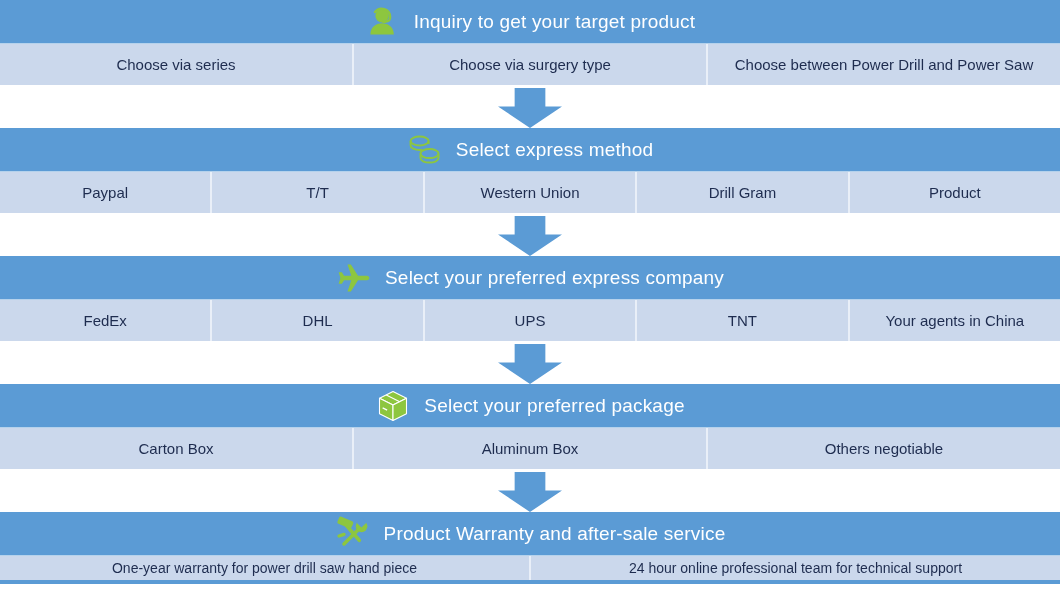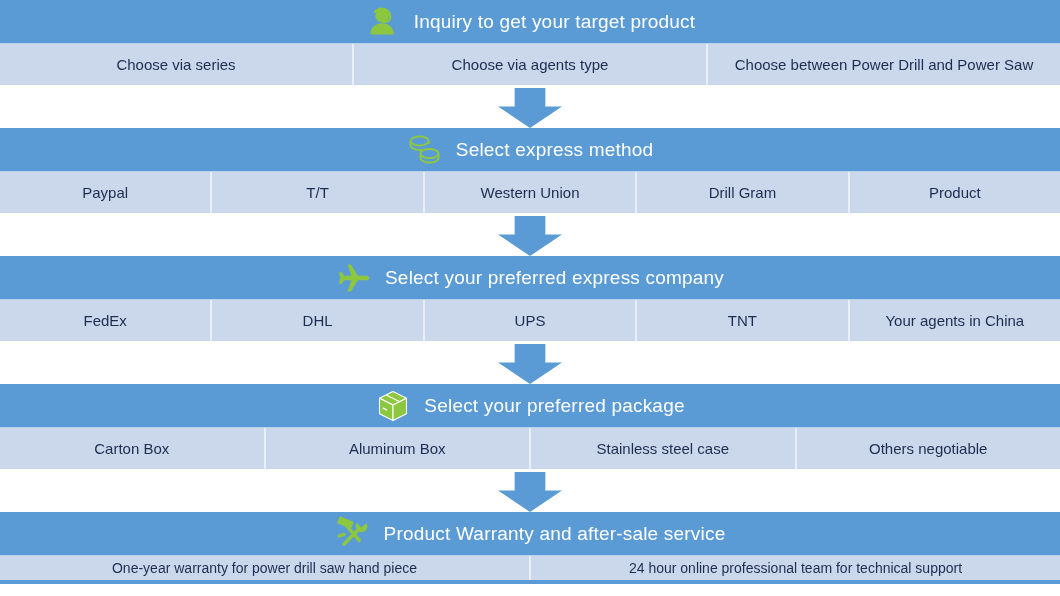--- a/index.html
+++ b/index.html
@@ -52,21 +52,21 @@
             <circle cx="19" cy="13" r="7.5" fill="currentColor"></circle>
             <path d="M6 34c0-8 5.8-12.5 13-12.5S32 26 32 34z" fill="currentColor"></path>
             <path d="M11 9a9.5 9.5 0 0 1 17 5.5c0 3-2 5-5 5h-2" fill="none" stroke="currentColor" stroke-width="2.6" stroke-linecap="round"></path>
             <rect x="19" y="17.8" width="4.5" height="3.4" rx="1.2" fill="currentColor"></rect>
           </svg>
         </span>
         <span class="title">Inquiry to get your target product</span>
       </div>
       <div class="options">
         <div class="cell">Choose via series</div>
-        <div class="cell">Choose via agents type</div>
+        <div class="cell">Choose via surgery type</div>
         <div class="cell">Choose  between Power Drill and Power Saw</div>
       </div>
       <div class="gap">
         <div class="arrow"></div>
       </div>
     </div>
     <div class="section">
       <div class="header">
         <span class="icon">
           <svg viewBox="0 0 40 40" fill="none" stroke="currentColor" stroke-width="2.2">
@@ -121,21 +121,20 @@
             </g>
             <line x1="12.5" y1="7.8" x2="27.5" y2="15.2" stroke="#fff" stroke-width="1.2"></line>
             <line x1="8.5" y1="22" x2="13.5" y2="24.5" stroke="#fff" stroke-width="1.5"></line>
           </svg>
         </span>
         <span class="title">Select your preferred package</span>
       </div>
       <div class="options">
         <div class="cell">Carton Box</div>
         <div class="cell">Aluminum Box</div>
-        <div class="cell">Stainless steel case</div>
         <div class="cell">Others negotiable</div>
       </div>
       <div class="gap">
         <div class="arrow"></div>
       </div>
     </div>
     <div class="section last">
       <div class="header">
         <span class="icon">
           <svg viewBox="0 0 40 40">

